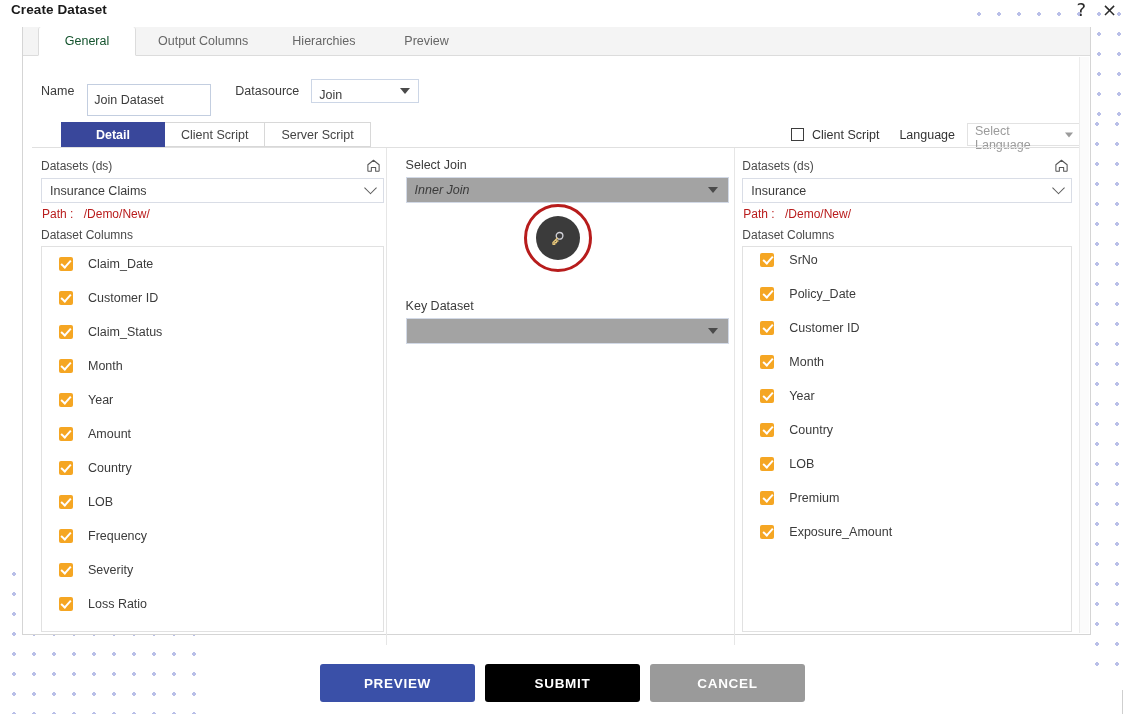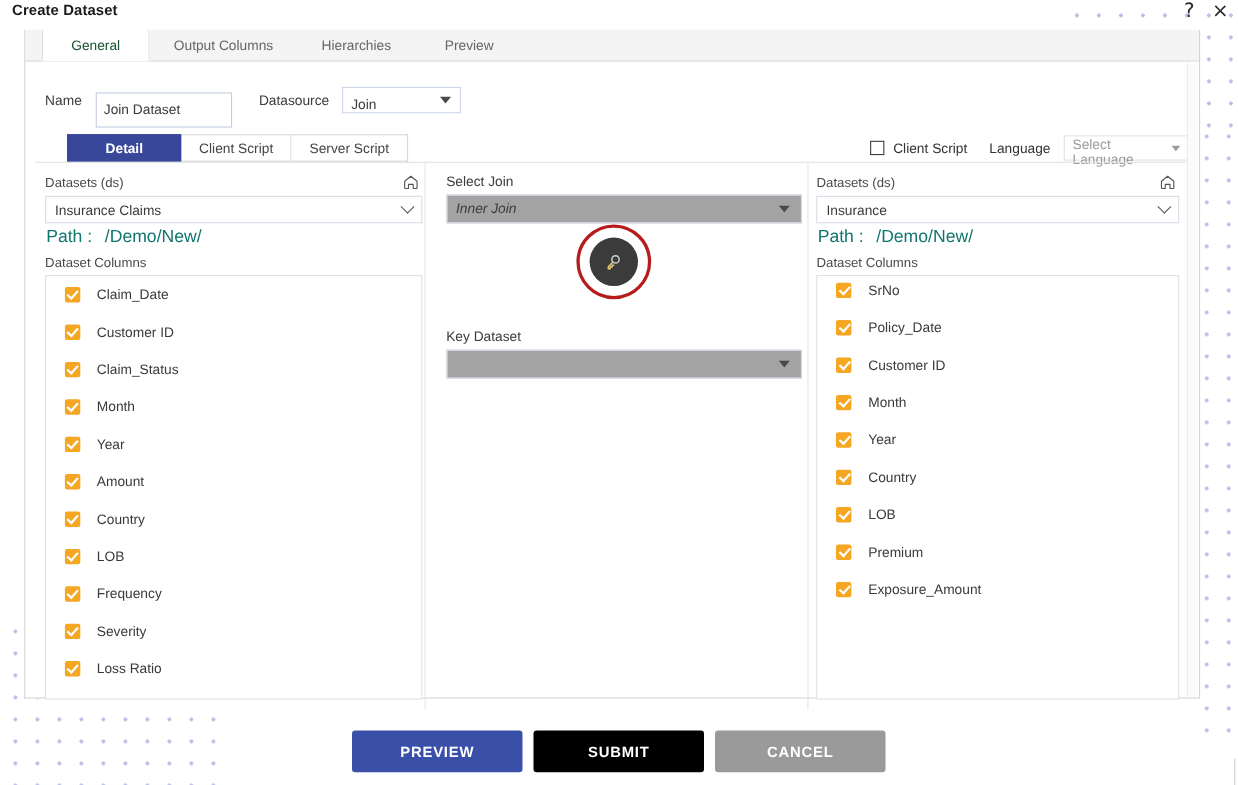--- a/index.html
+++ b/index.html
@@ -219,21 +219,21 @@
   }
   .ds-select .chev {
     position: absolute; right: 8px; top: 50%;
     margin-top: -3px;
     width: 9px; height: 9px;
     border-right: 1.6px solid #5a5a5a;
     border-bottom: 1.6px solid #5a5a5a;
     transform: translateY(-50%) rotate(45deg);
   }
   .path-line {
-    font-size: 16px; color: #0f766e;
+    font-size: 12px; color: #b91c1c;
     margin: 4px 0 0 0;
     padding-left: 1px;
   }
   .path-line span.val { margin-left: 7px; }
   .cols-label {
     font-size: 12px; color: #4a4a4a;
     margin: 7px 0 4px 0;
   }
   .cols-box {
     border: 1px solid #e1e1e1;

